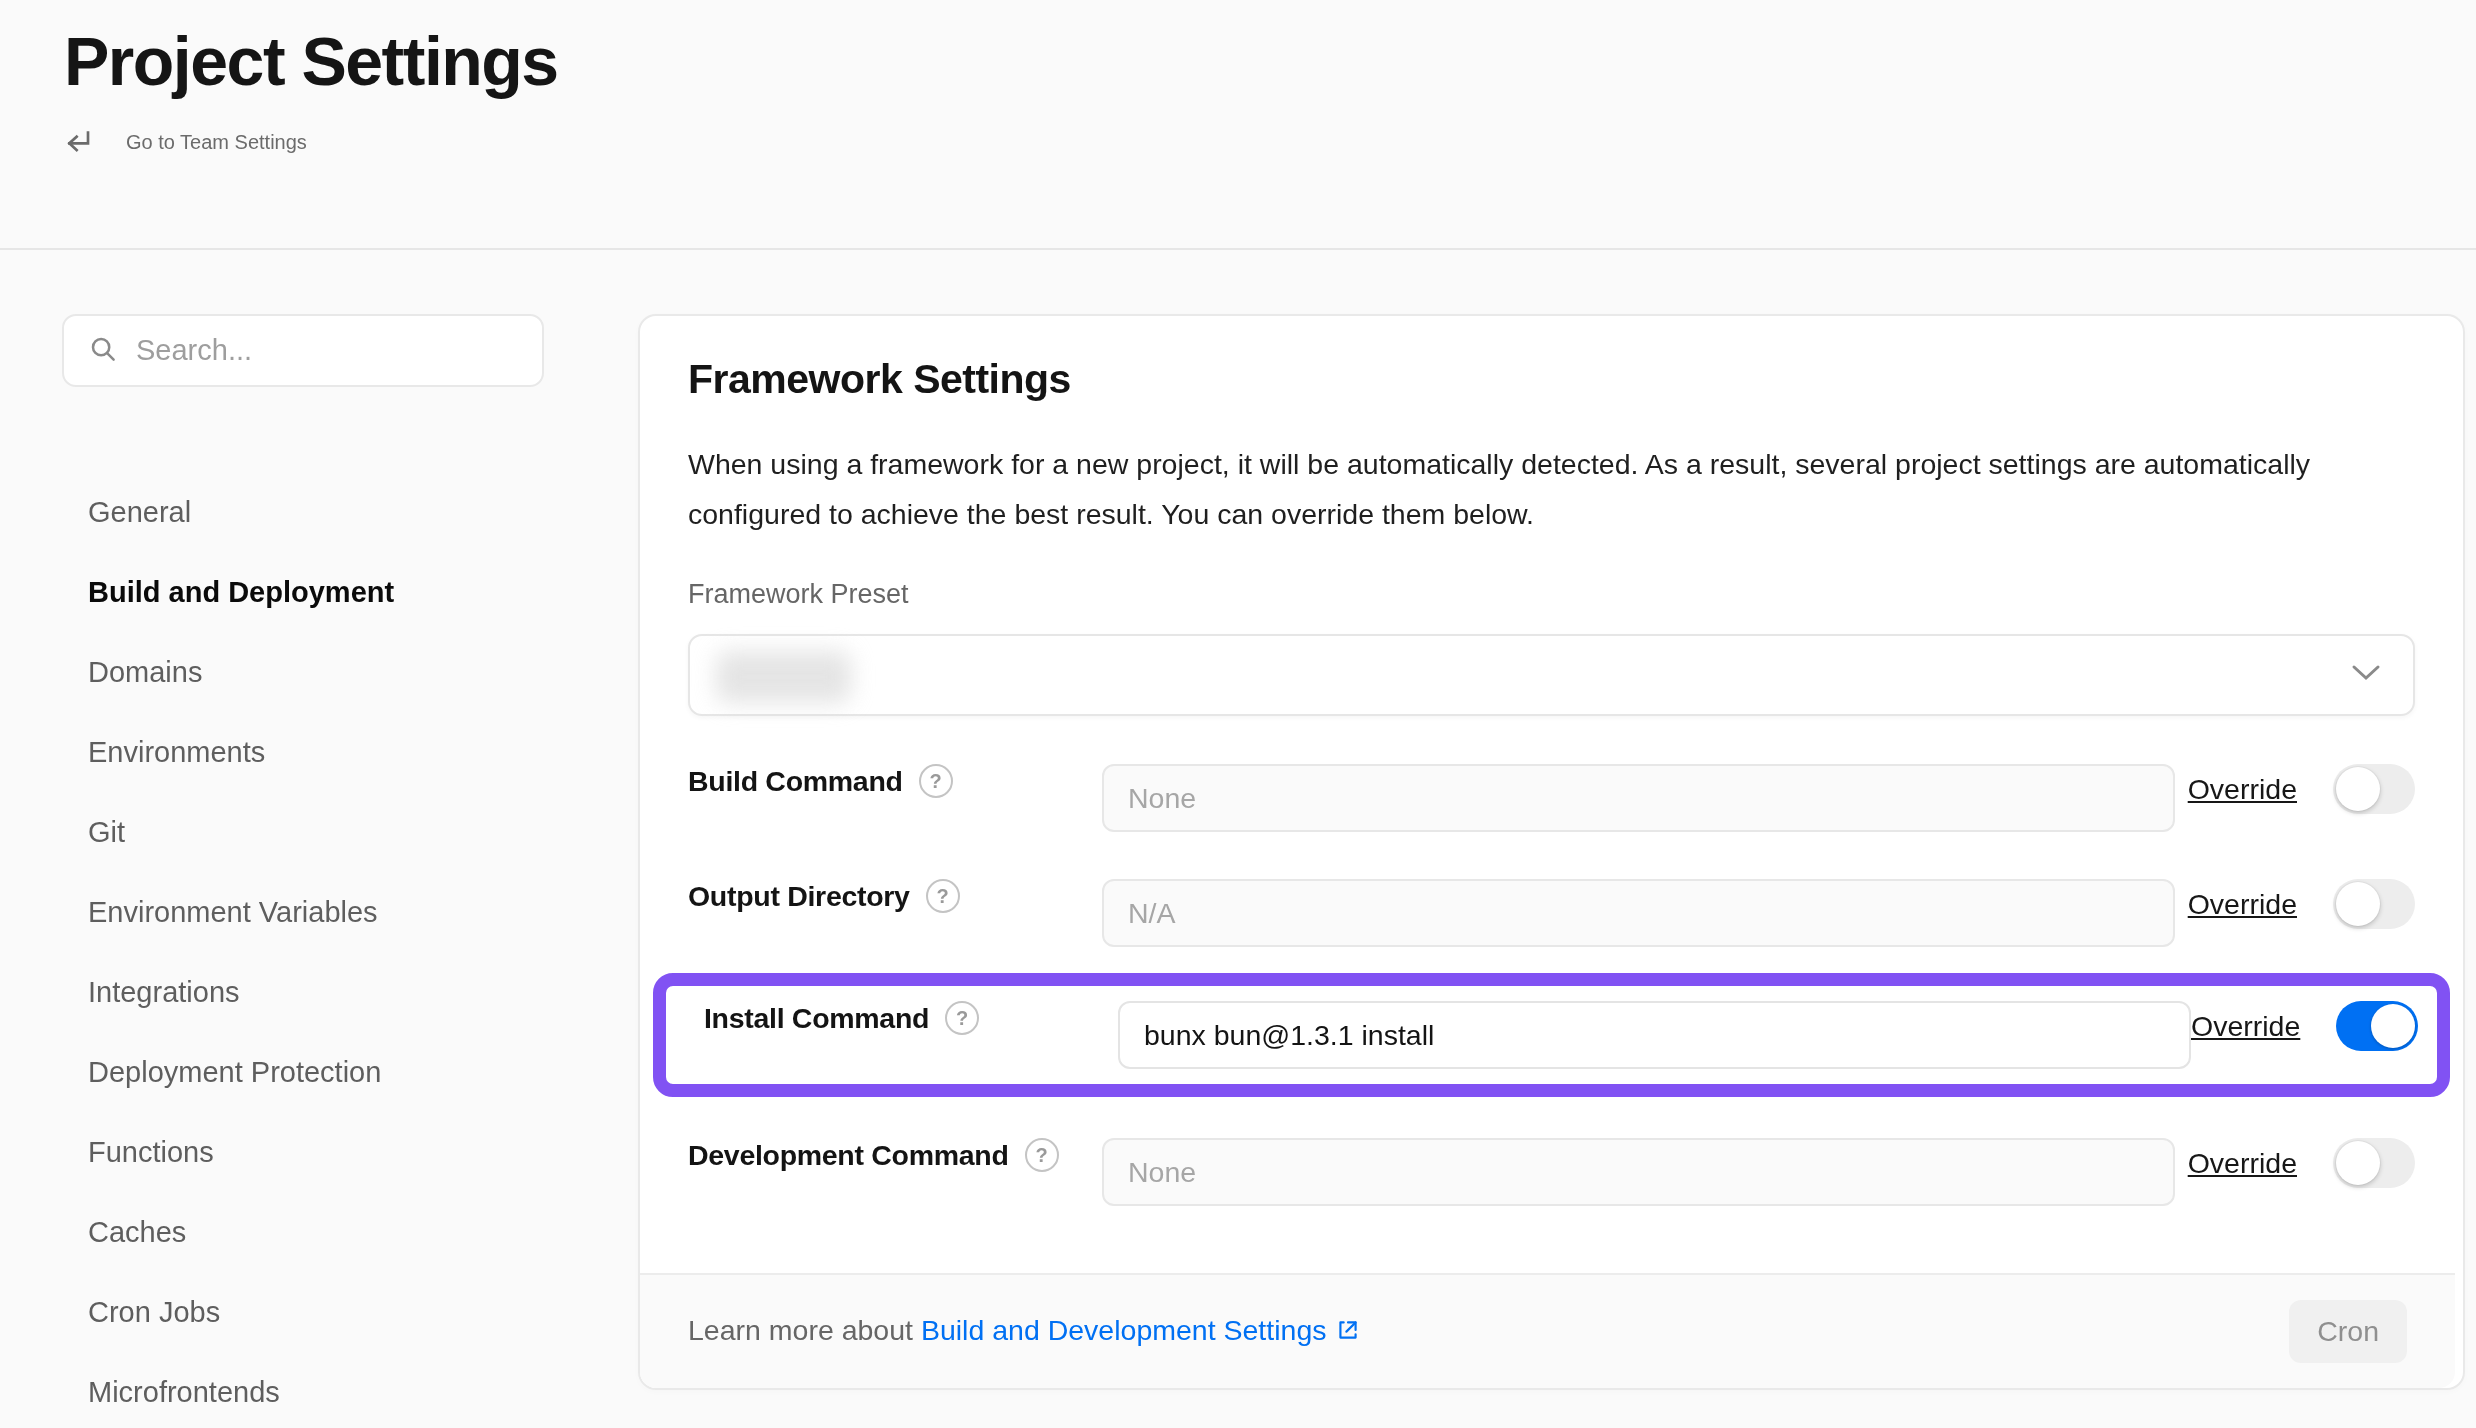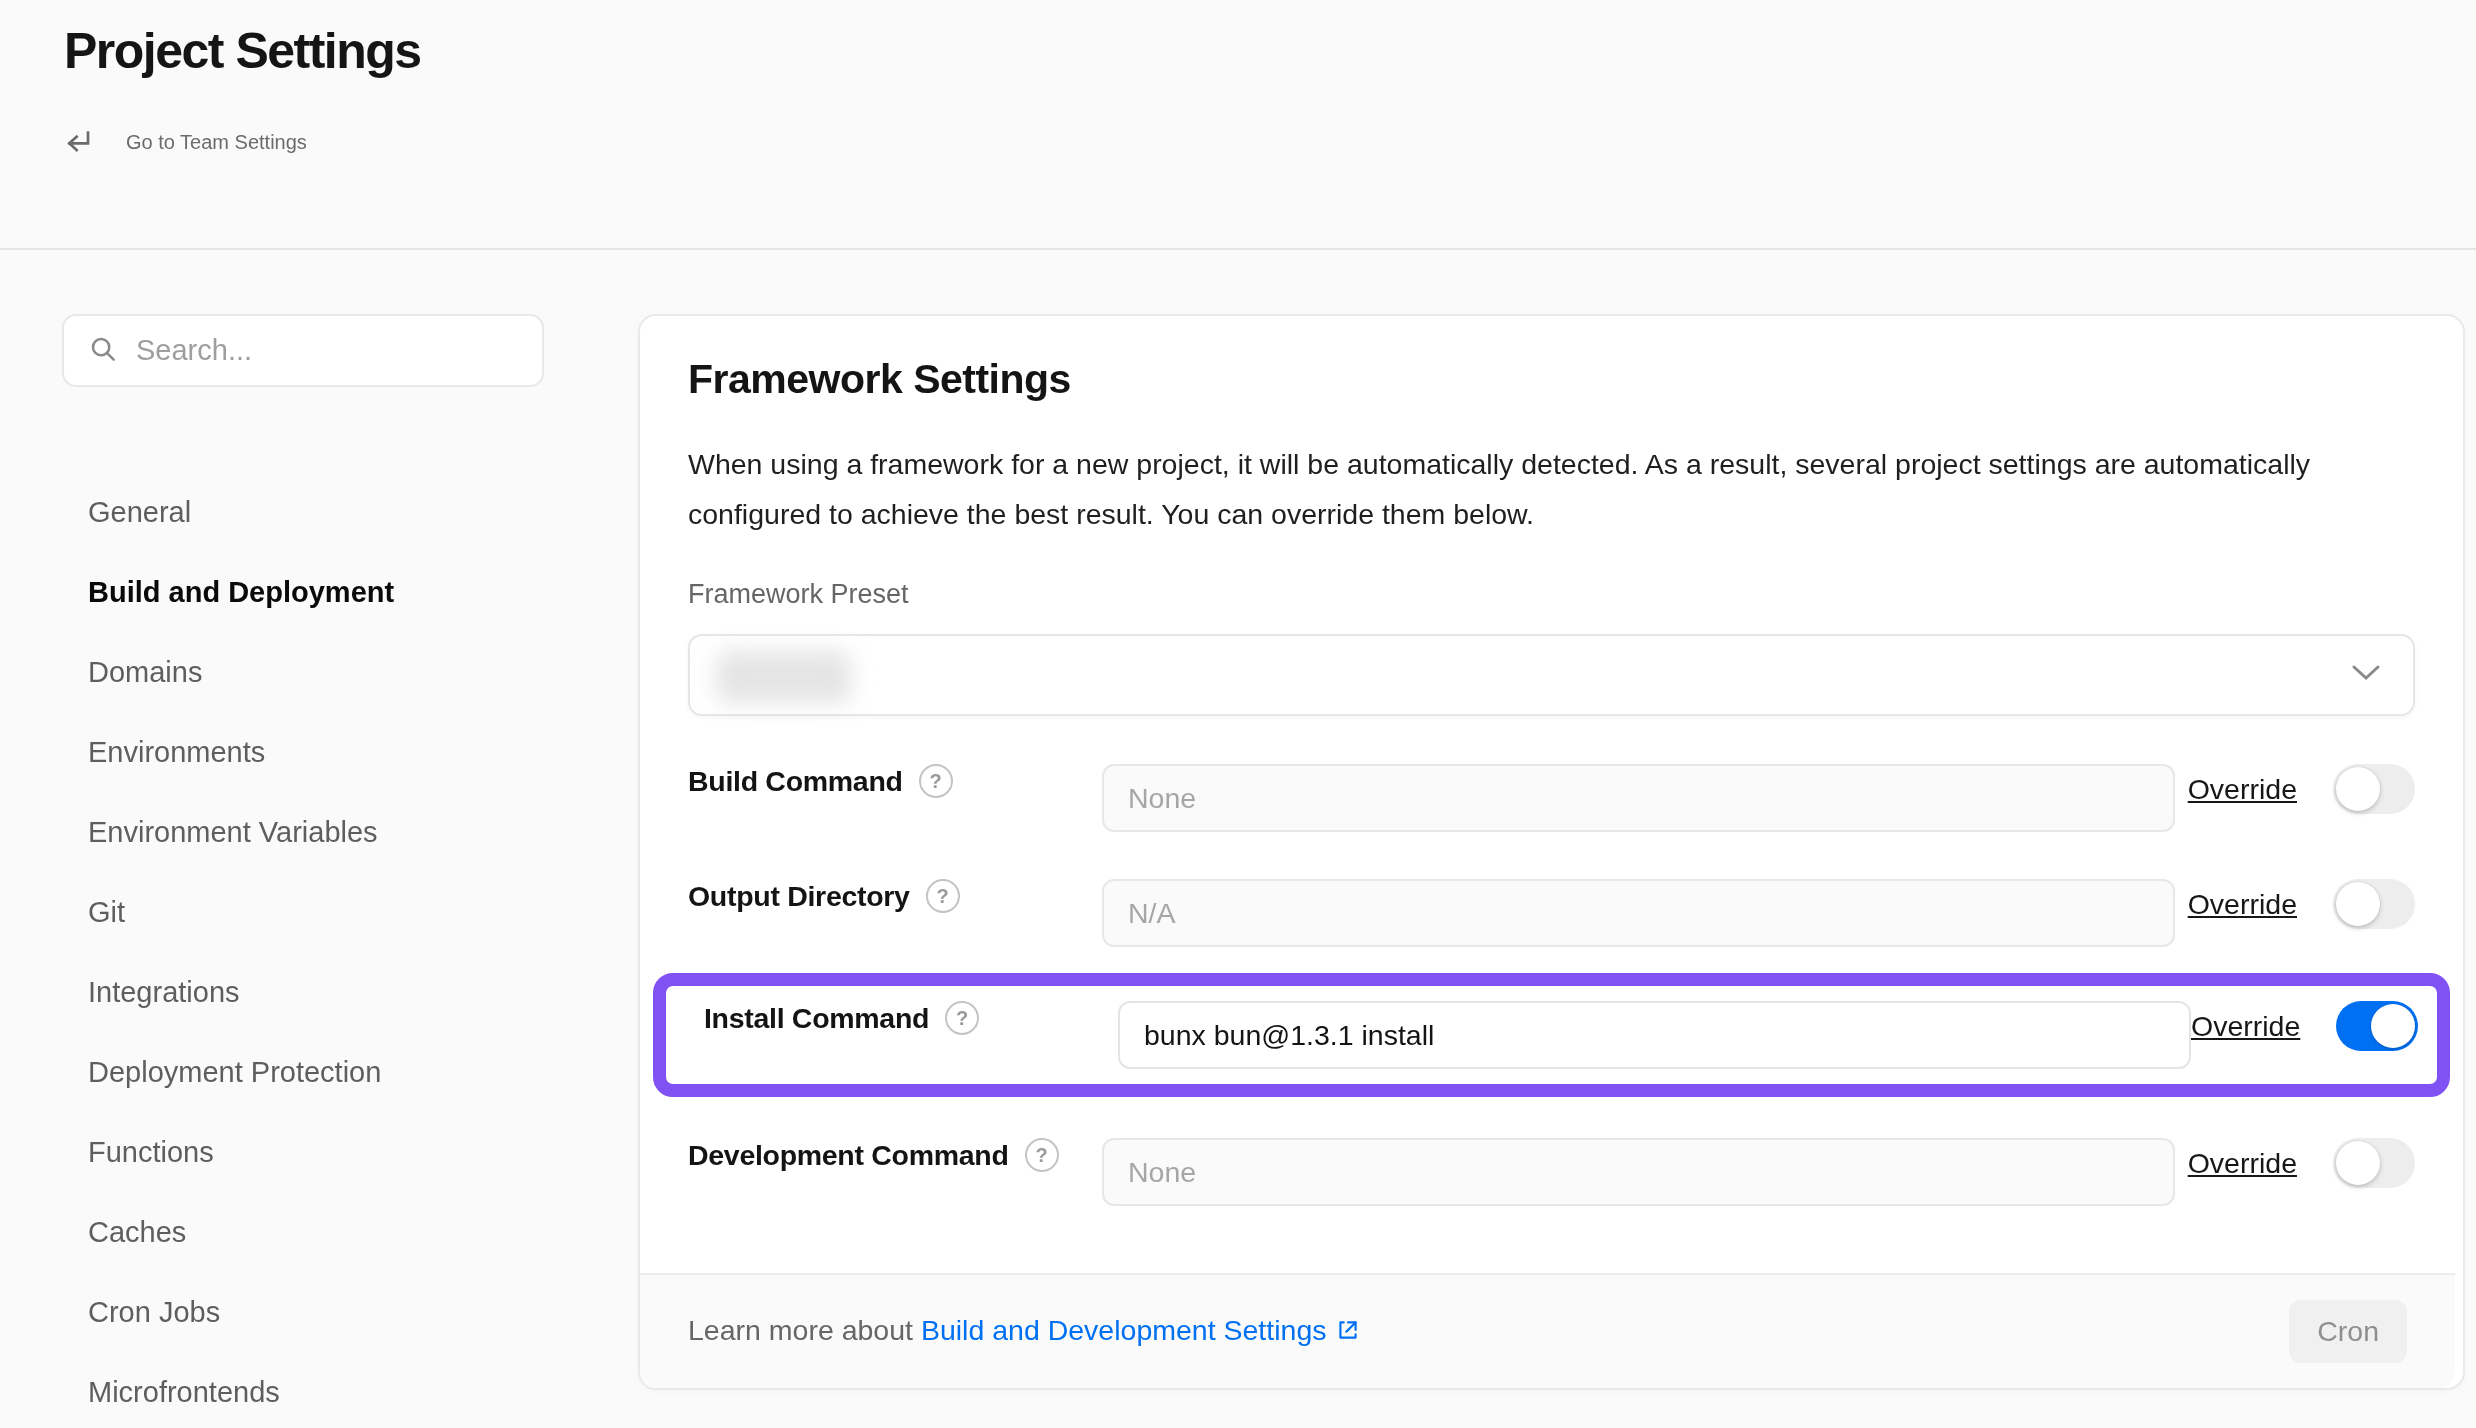--- a/index.html
+++ b/index.html
@@ -6,21 +6,21 @@
   * { margin:0; padding:0; box-sizing:border-box; }
   html,body { background:#fafafa; }
   .page {
     position:relative; width:2476px; height:1428px; overflow:hidden;
     background:#fafafa; font-family:"Liberation Sans", sans-serif; color:#171717;
   }
 
   
   .header { position:absolute; top:0; left:0; width:2476px; height:250px;
             border-bottom:2px solid #e6e6e6; background:#fafafa; }
-  .page-title { position:absolute; left:64px; top:22px; font-size:50px; font-weight:700;
+  .page-title { position:absolute; left:64px; top:22px; font-size:68px; font-weight:700;
                 letter-spacing:-1.5px; color:#151515; }
   .back-link { position:absolute; left:64px; top:126px; display:flex; align-items:center;
                gap:30px; color:#6b6b6b; font-size:20px; cursor:pointer; }
   .back-link svg { display:block; }
 
   
   .sidebar { position:absolute; left:62px; top:314px; width:482px; }
   .search-box { display:flex; align-items:center; gap:18px; width:482px; height:73px;
                 background:#fff; border:2px solid #e8e8e8; border-radius:14px; padding:0 24px; }
   .search-box input { border:none; outline:none; background:transparent; font-size:29px;
@@ -110,22 +110,22 @@
           <path d="M15.5 15.5 L20.5 20.5"></path>
         </svg>
       </span>
       <input type="text" placeholder="Search..." style="">
     </div>
     <ul class="menu">
       <li>General</li>
       <li class="active">Build and Deployment</li>
       <li>Domains</li>
       <li>Environments</li>
+      <li>Git</li>
       <li>Environment Variables</li>
-      <li>Git</li>
       <li>Integrations</li>
       <li>Deployment Protection</li>
       <li>Functions</li>
       <li>Caches</li>
       <li>Cron Jobs</li>
       <li>Microfrontends</li>
     </ul>
   </div>
 
   <div class="card">

